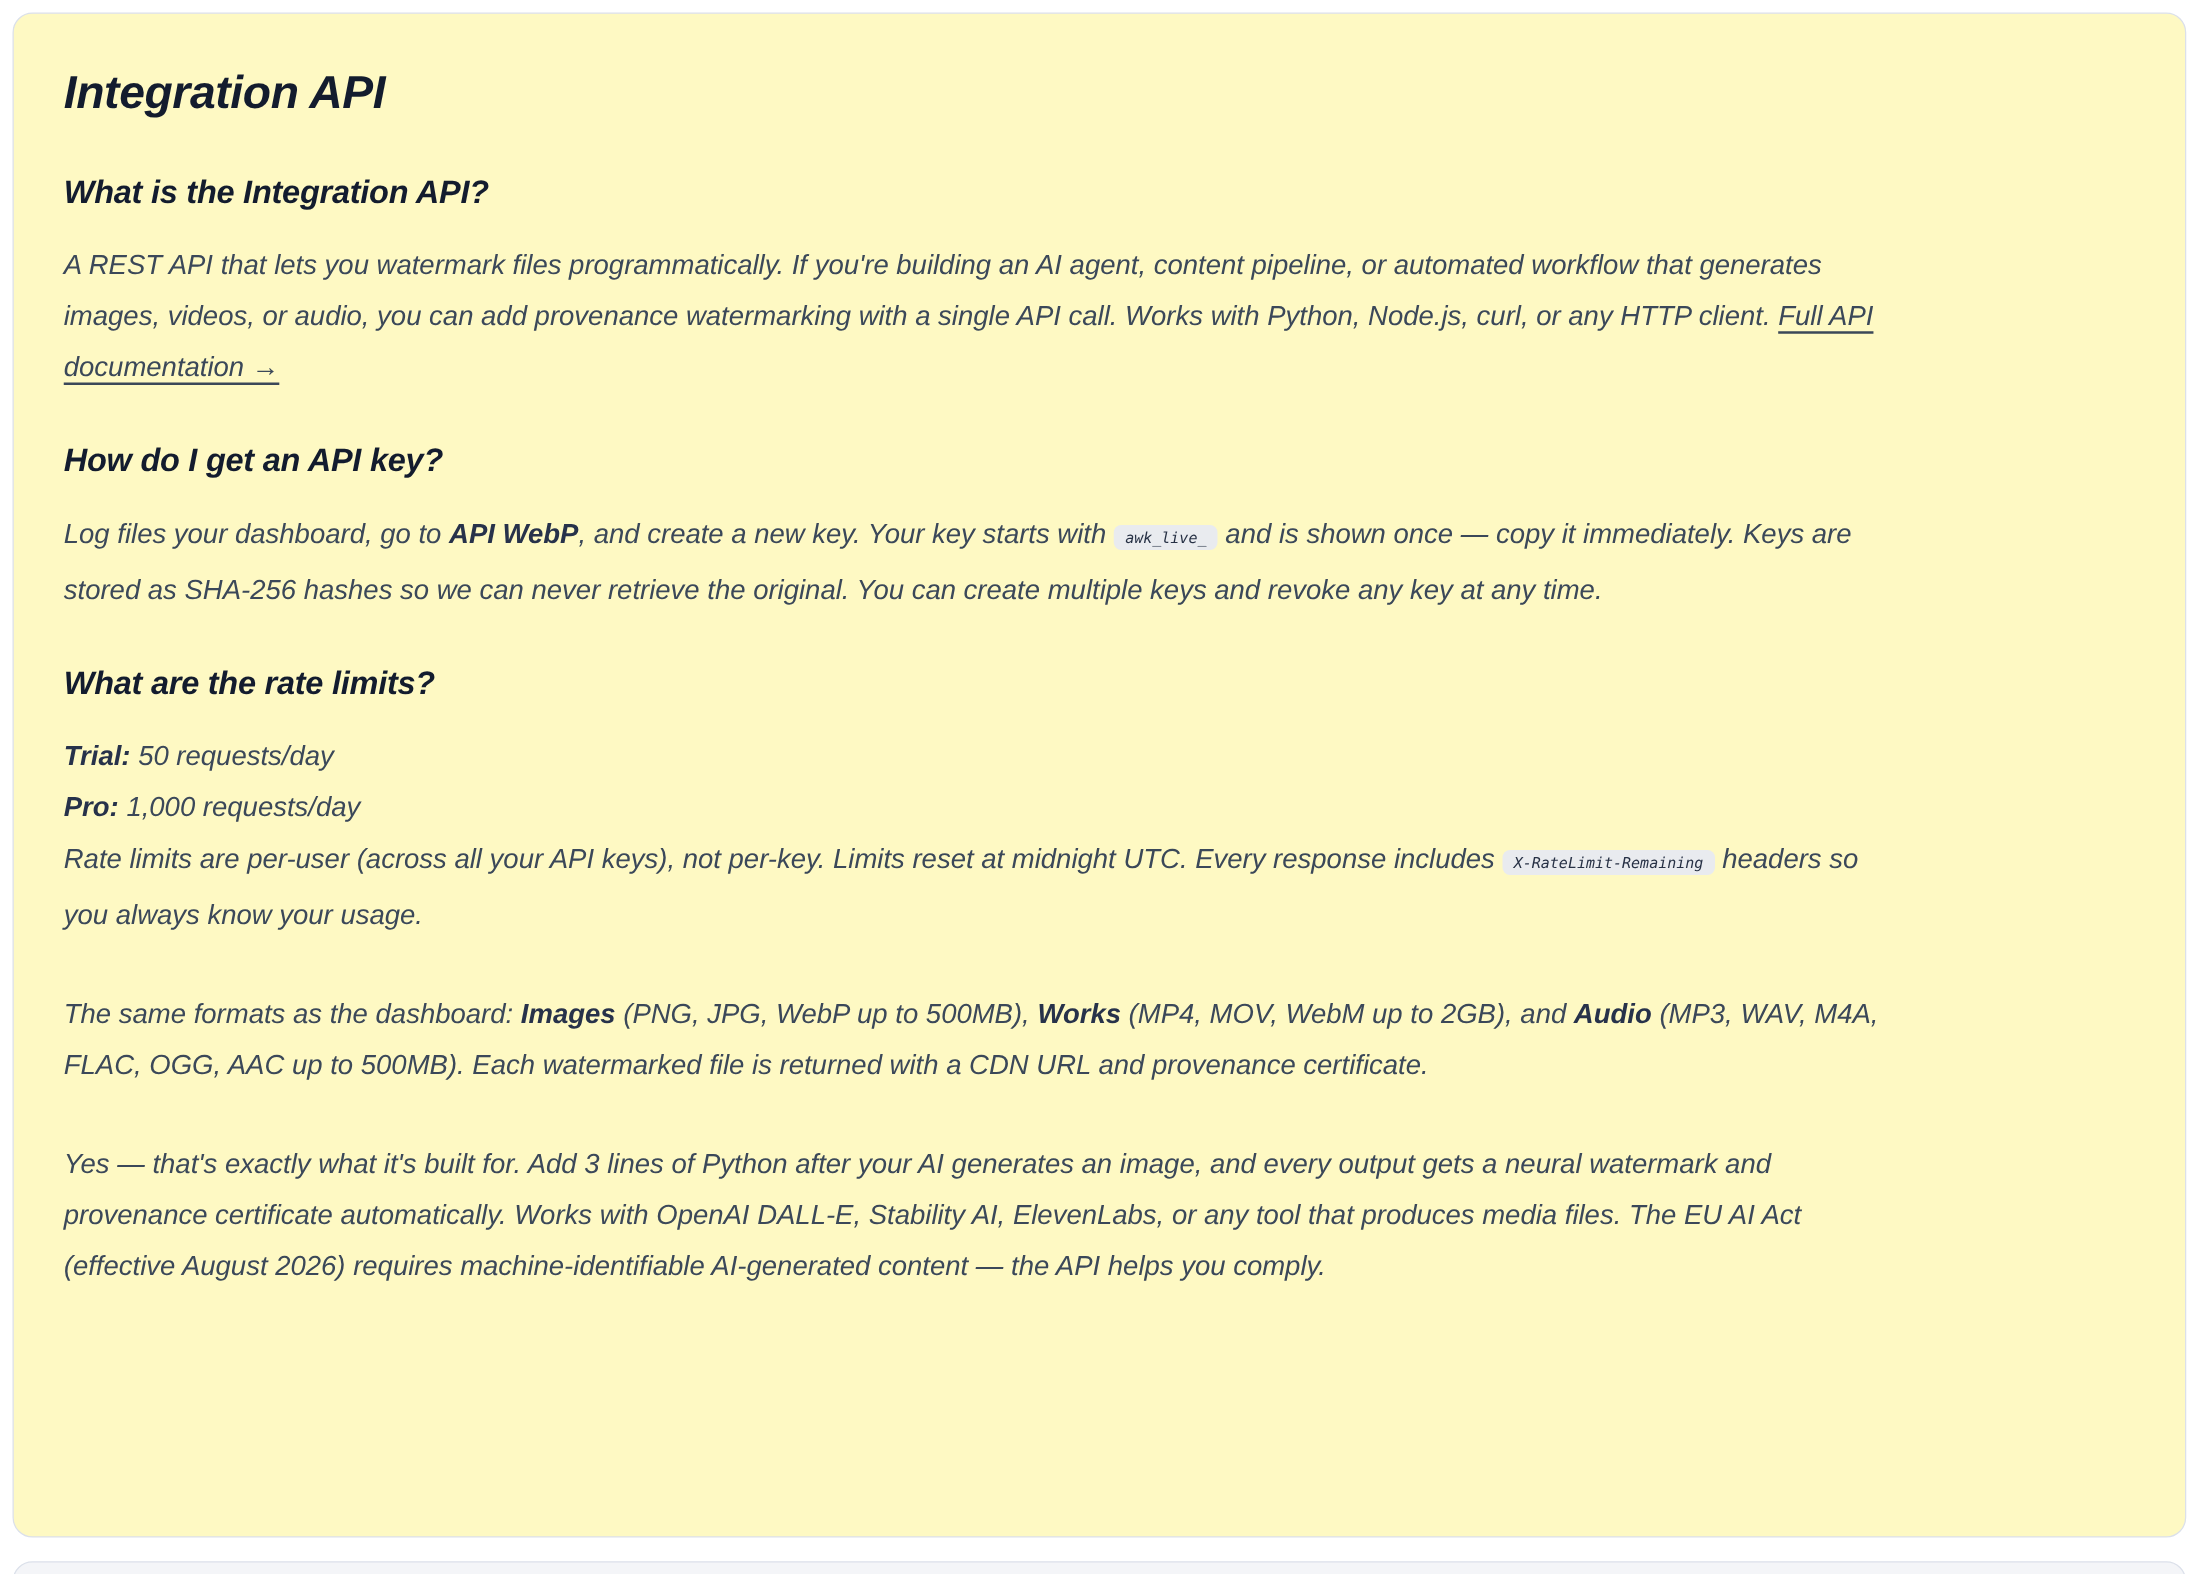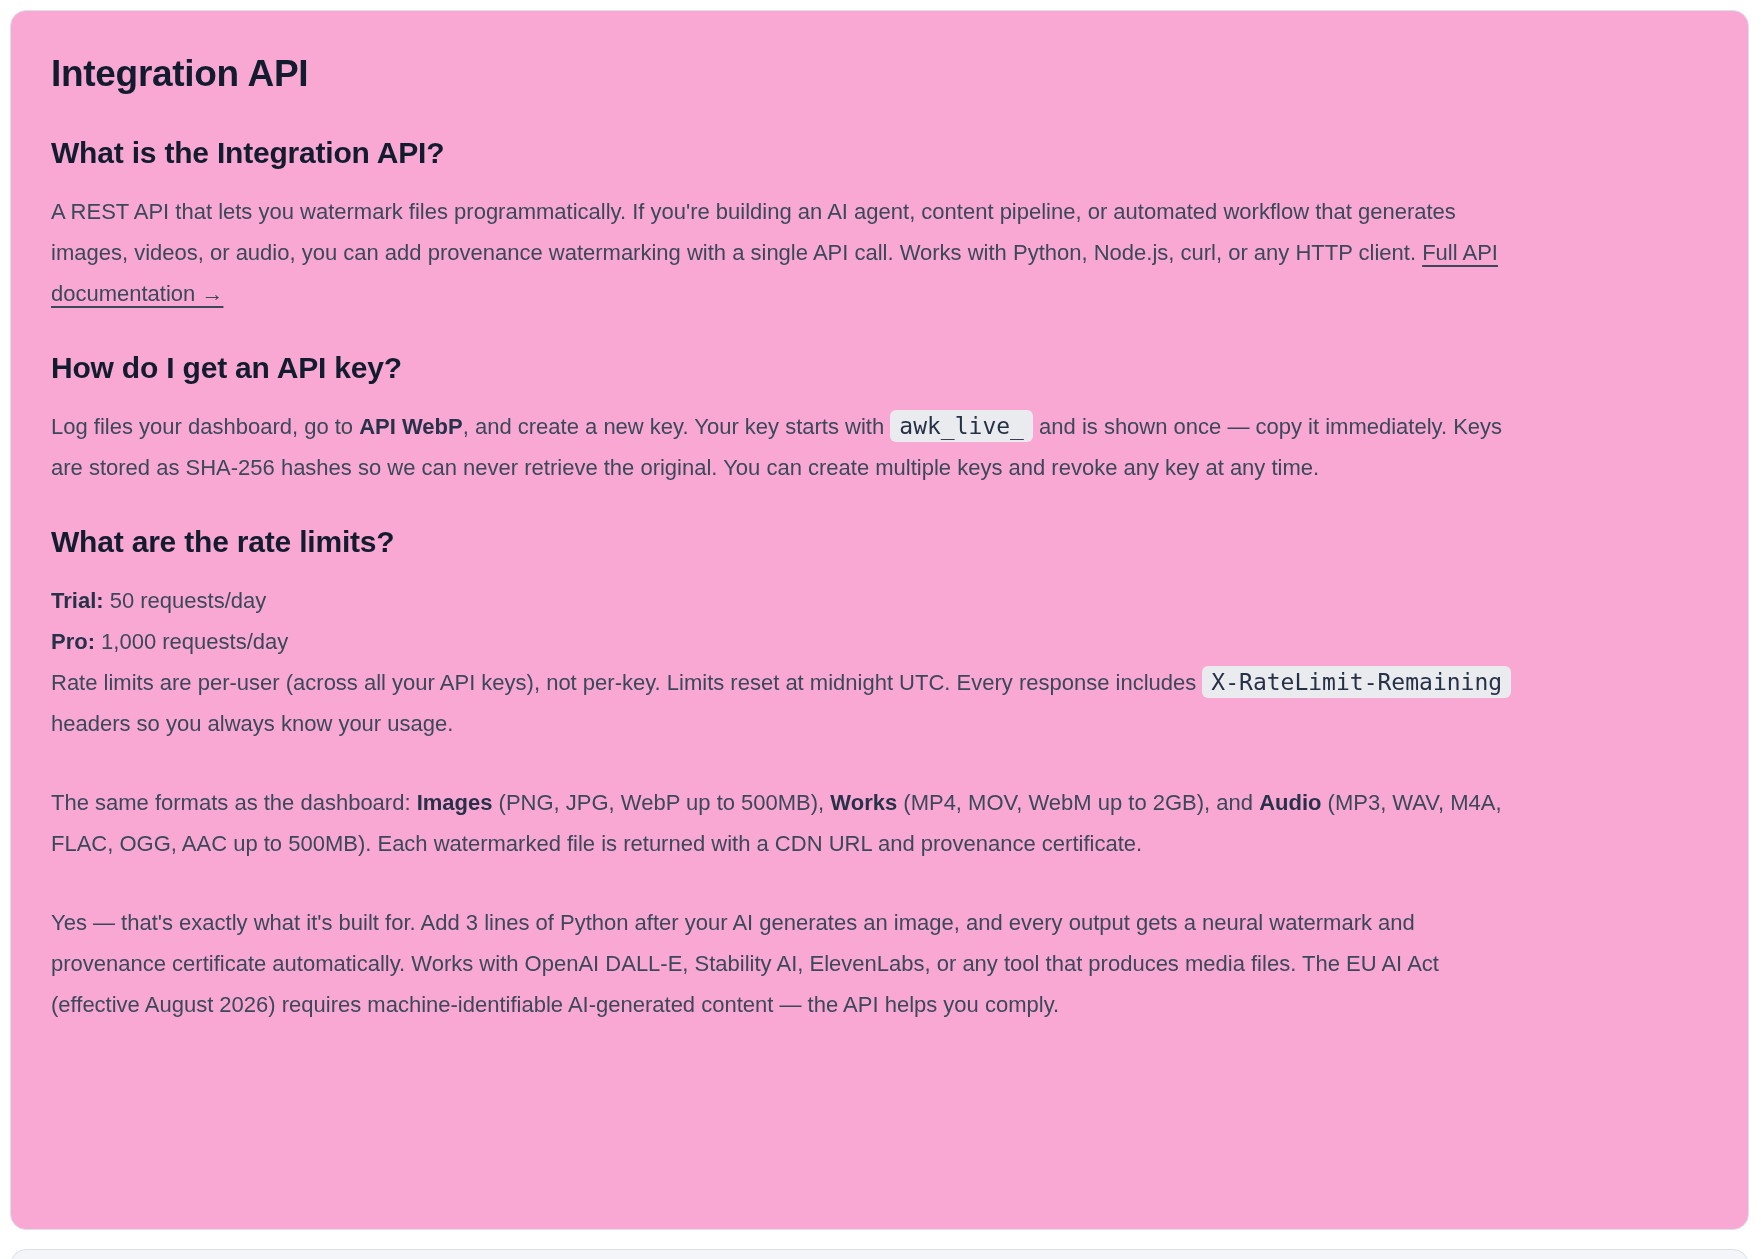--- a/index.html
+++ b/index.html
@@ -11,25 +11,26 @@
     overflow: hidden;
     font-family: "Liberation Sans", sans-serif;
   }
   .faq-card {
     position: absolute;
     left: 10px;
     top: 10px;
     width: 1739px;
     height: 1220px;
     box-sizing: border-box;
-    background: #f9a8d4;
+    background: #fef9c3;
     border: 1.5px solid #dbe0ea;
     border-radius: 16px;
     padding: 40px 40px 40px 40px;
     overflow: hidden;
+    font-style: italic;
   }
   .next-card {
     position: absolute;
     left: 10px;
     top: 1249px;
     width: 1739px;
     height: 60px;
     box-sizing: border-box;
     background: #f4f5f8;
     border: 1.5px solid #dbe0ea;
@@ -38,41 +39,41 @@
   h1.page-title {
     margin: 0 0 40px 0;
     font-size: 37px;
     line-height: 46px;
     font-weight: 700;
     color: #131c2e;
     letter-spacing: -0.3px;
   }
   .faq-section h2 {
     margin: 0 0 22px 0;
-    font-size: 30px;
+    font-size: 26px;
     line-height: 32px;
     font-weight: 700;
     color: #131c2e;
     letter-spacing: -0.2px;
   }
   .faq-section p {
     margin: 0 0 38px 0;
     font-size: 22px;
     line-height: 41px;
     color: #3b4859;
     max-width: 1472px;
   }
   .faq-section:last-child p { margin-bottom: 0; }
   .faq-section p strong {
     font-weight: 700;
     color: #27324a;
   }
   .faq-section p code {
     font-family: "DejaVu Sans Mono", monospace;
-    font-size: 23px;
+    font-size: 12px;
     background: #e9ebef;
     color: #273145;
     padding: 3px 9px;
     border-radius: 6px;
   }
   .faq-section p a.doc-link {
     color: #3b4859;
     text-decoration: underline;
     text-underline-offset: 5px;
     text-decoration-thickness: 1.5px;

